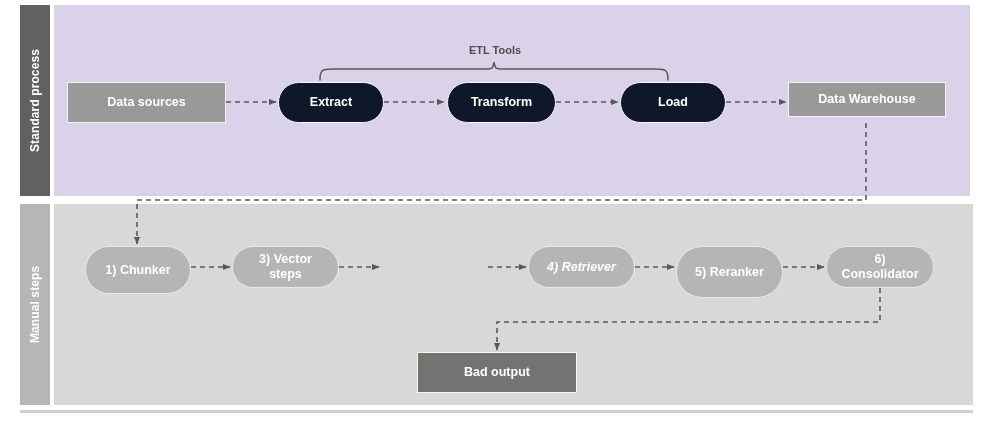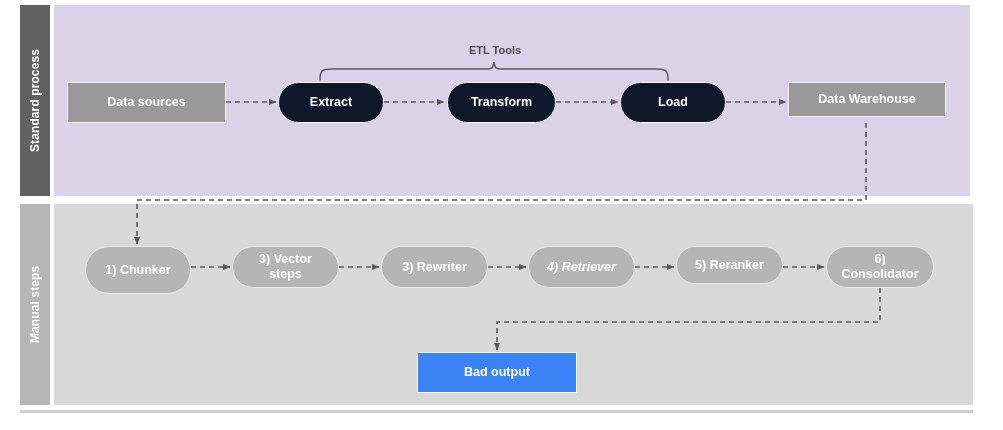--- a/index.html
+++ b/index.html
@@ -74,21 +74,21 @@
     background: #0f172a;
     border: 1.5px solid #fbf7fb;
     border-radius: 999px;
   }
   .node.pill-gray {
     background: #b5b5b5;
     border: 1.5px solid #e9e9e9;
     border-radius: 999px;
   }
   .node.rect-yellow {
-    background: #3b82f6;
+    background: #737373;
     border: 1.5px solid #fdf6e0;
     color: #ffffff;
   }
 
   
   #wires {
     position: absolute;
     left: 0;
     top: 0;
     width: 1003px;
@@ -165,23 +165,22 @@
 
   <div class="node pill-gray" style="left:85px;  top:246px; width:106px; height:48px;">1) Chunker</div>
 
   <div class="node pill-gray" style="left:232px; top:246px; width:107px; height:42px;">
     <span>
       <span>3) Vector</span><br>
       <span>steps</span>
     </span>
   </div>
 
-  <div class="node pill-gray" style="left:381px; top:246px; width:107px; height:42px;">3) Rewriter</div>
   <div class="node pill-gray" style="left:528px; top:246px; width:107px; height:42px;font-style:italic;">4) Retriever</div>
-  <div class="node pill-gray" style="left:676px; top:246px; width:107px; height:38px;">5) Reranker</div>
+  <div class="node pill-gray" style="left:676px; top:246px; width:107px; height:52px;">5) Reranker</div>
 
   <div class="node pill-gray" style="left:826px; top:246px; width:108px; height:42px;">
     <span>
       <span>6)</span><br>
       <span>Consolidator</span>
     </span>
   </div>
 
   <div class="node rect-yellow" style="left:417px; top:352px; width:160px; height:41px;">Bad output</div>
 

